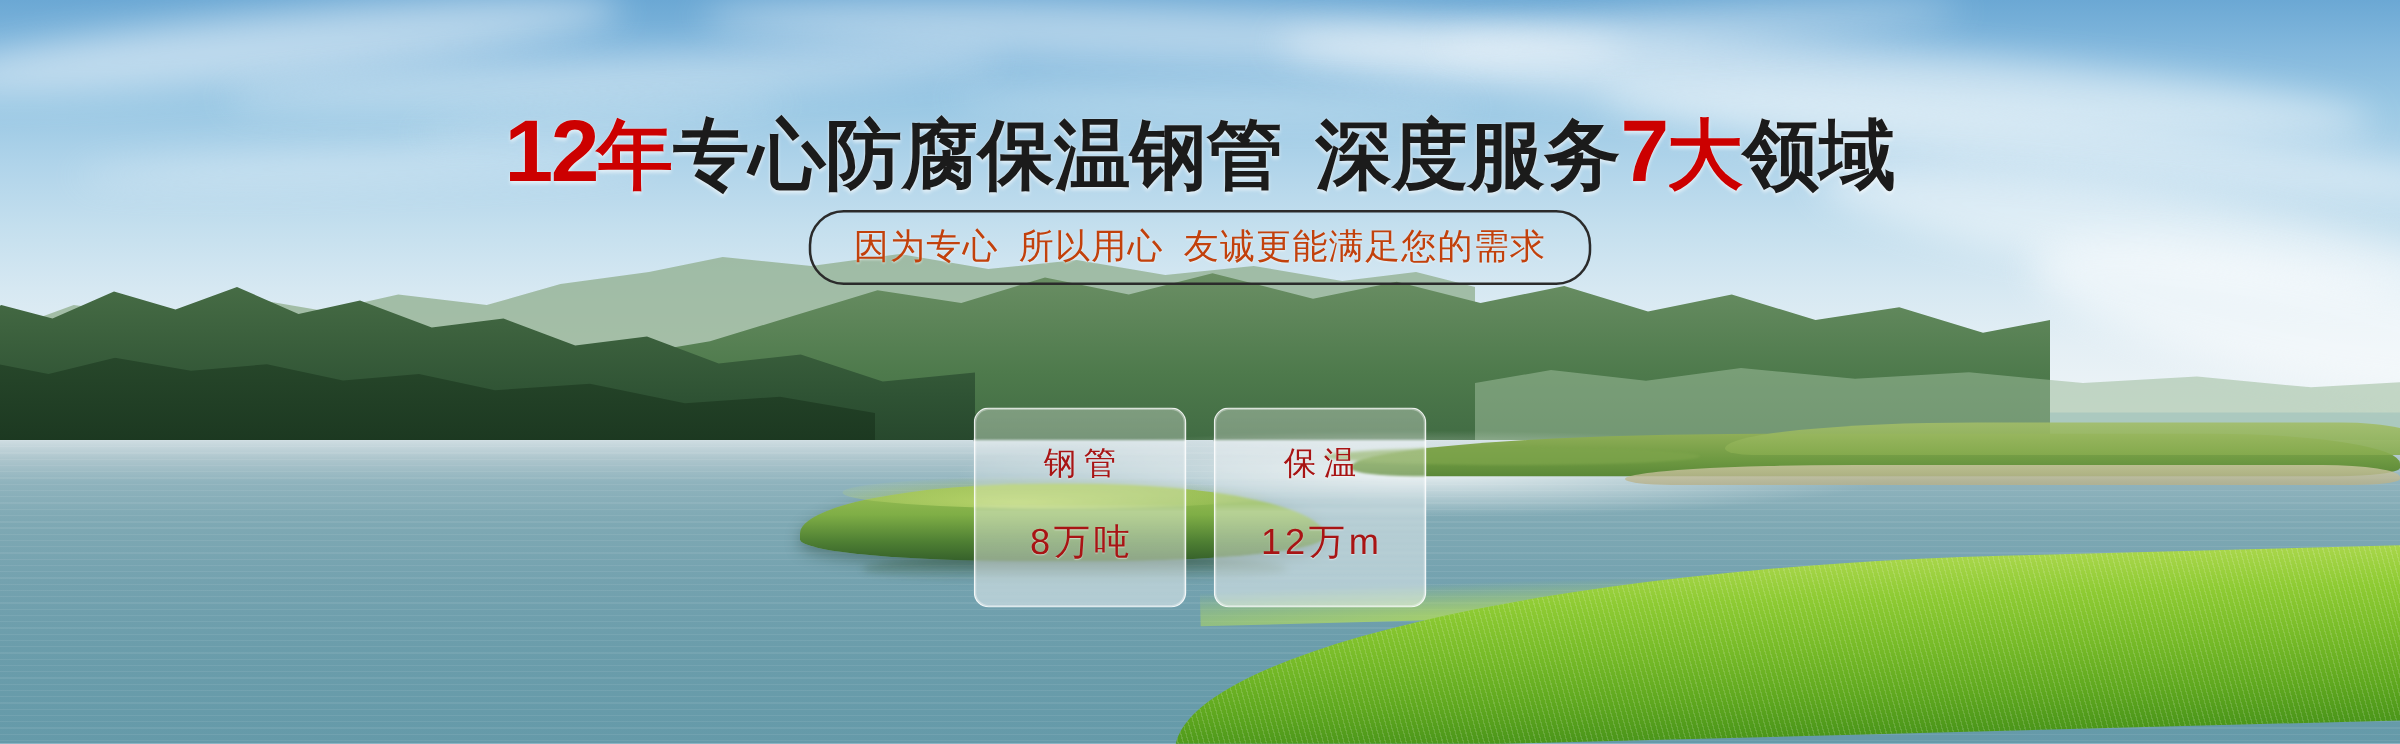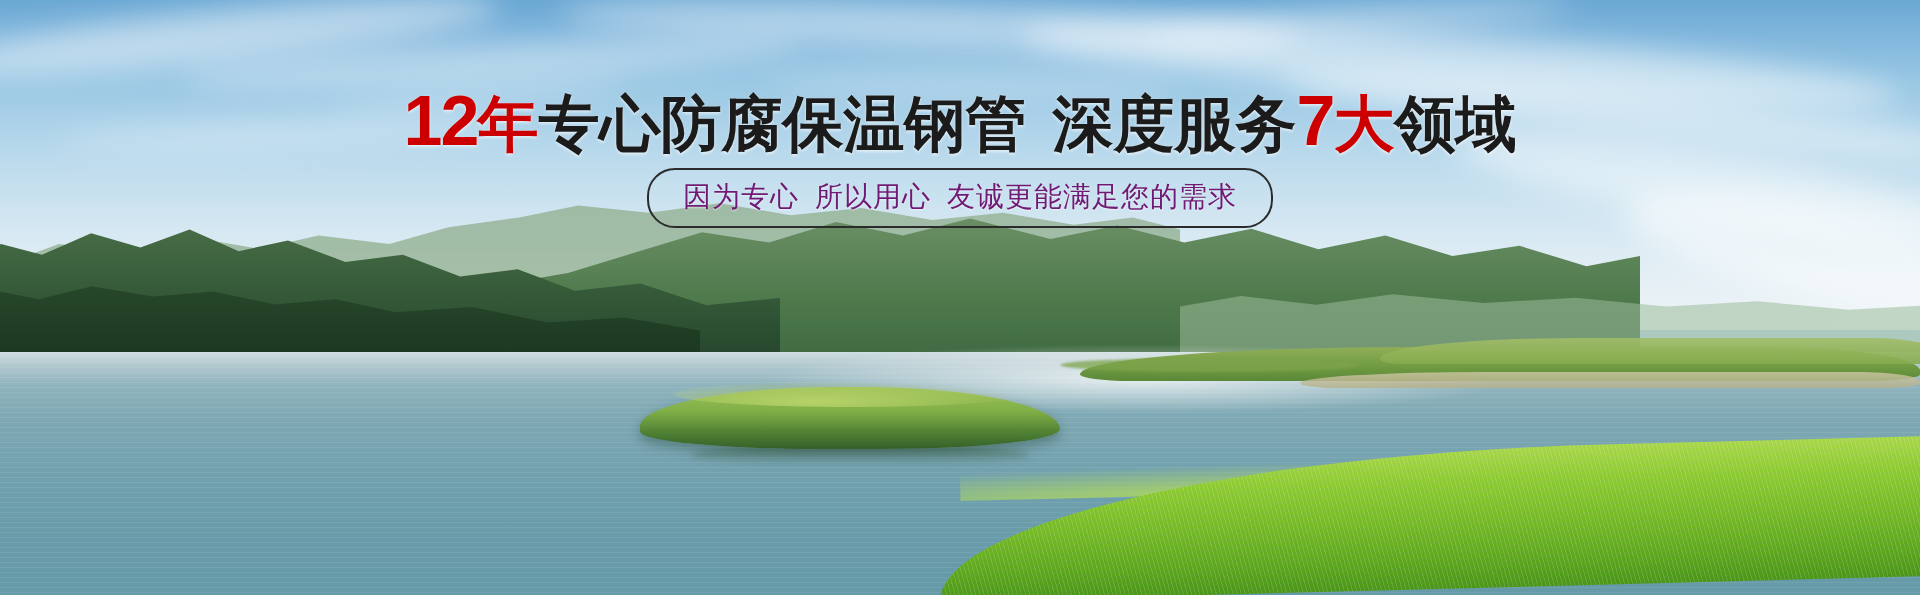--- a/index.html
+++ b/index.html
@@ -208,21 +208,21 @@
 
   .tagline-wrap {
     position:absolute; left:0; top:168px; width:1920px;
     display:flex; justify-content:center;
   }
   .tagline {
     border:2px solid #2b2b2b;
     border-radius:28px;
     padding:8px 34px 10px;
     font-size:28px;
-    color:#701a75;
+    color:#c2410c;
     white-space:nowrap;
     letter-spacing:1px;
     background:transparent;
     text-shadow:0 1px 2px rgba(255,255,255,.6);
   }
   .tagline .sp { display:inline-block; width:16px; }
 
   
   .cards {
     position:absolute; left:0; top:326px; width:1920px;
@@ -314,19 +314,27 @@
     </div>
 
     <div class="tagline-wrap">
       <div class="tagline">
         <span>因为专心</span><span class="sp"></span><span>所以用心</span><span class="sp"></span><span>友诚更能满足您的需求</span>
       </div>
     </div>
 
     <div class="cards">
 
-
-
+      <div class="card">
+        <div class="card-title">钢管</div>
+        <div class="card-value"><span>8万吨</span></div>
+      </div>
+
+
+      <div class="card">
+        <div class="card-title">保温</div>
+        <div class="card-value"><span>12万m</span></div>
+      </div>
 
     </div>
 
   </div>
 </div>
 
 </body></html>

